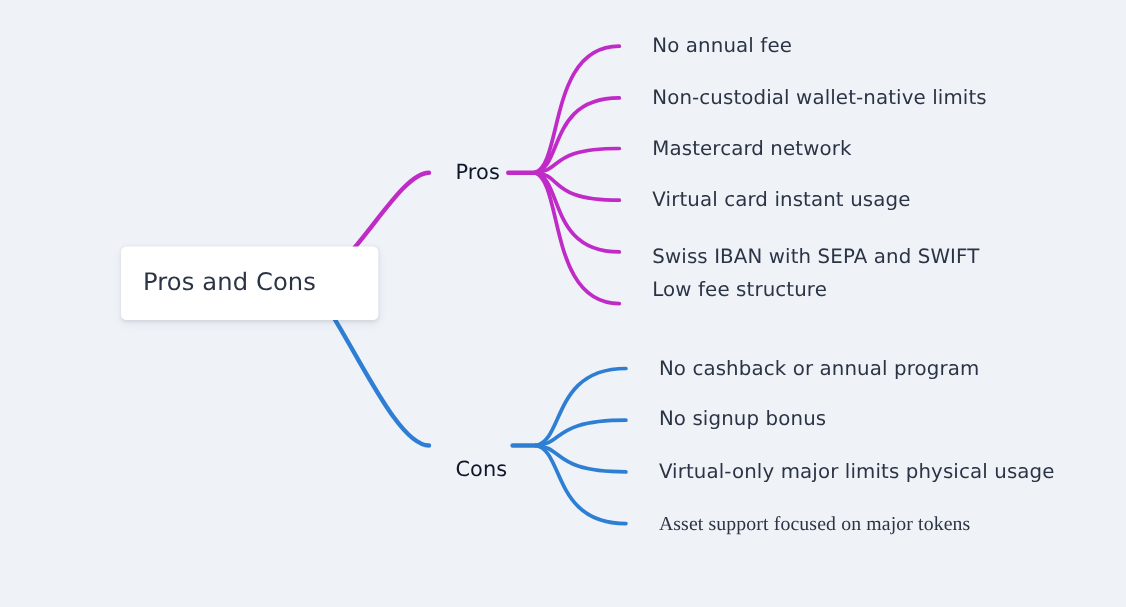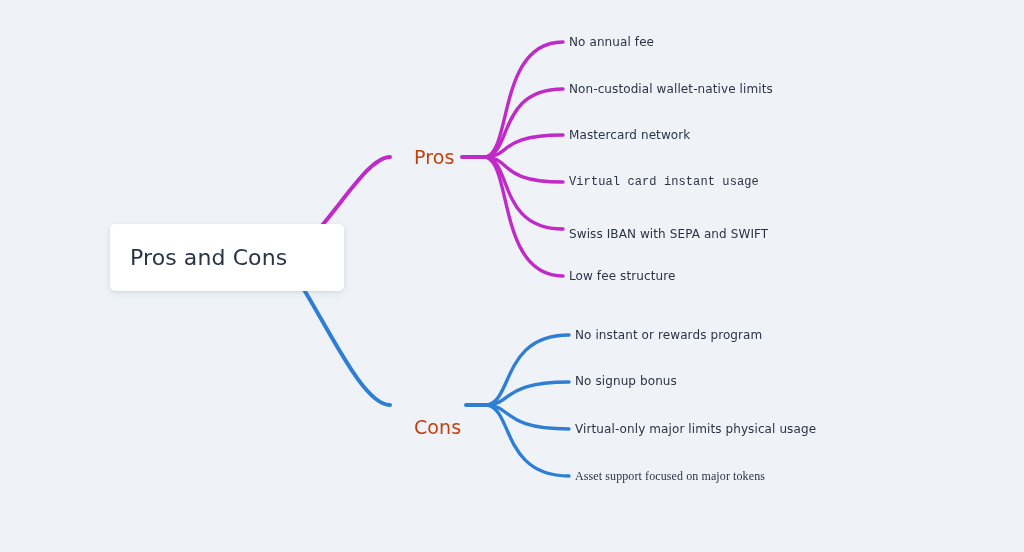--- a/index.html
+++ b/index.html
@@ -44,33 +44,34 @@
   }
   .root-label {
     font-size: 22px;
     color: #2b3445;
     letter-spacing: 0.1px;
     white-space: nowrap;
   }
   .branch-label {
     position: absolute;
     font-size: 19px;
-    color: #c2410c;
+    color: #0f172a;
     white-space: nowrap;
     z-index: 3;
     letter-spacing: 0.1px;
   }
   .leaf-label {
     position: absolute;
-    font-size: 12px;
+    font-size: 18px;
     color: #2b3445;
     white-space: nowrap;
     z-index: 3;
     letter-spacing: 0.1px;
     transform: translateY(-50%);
+    margin-left: 24px;
   }
 </style>
 </head>
 <body>
 
 <div id="canvas">
 
   <svg id="edges" viewBox="0 0 1024 552">
     <g id="pros-edges" fill="none" stroke-linecap="round">
         <path d="M 313 236 C 343 202.82 369.5 157 390 157" stroke="#c02bc8" stroke-width="4" fill="none" stroke-linecap="round"></path>
@@ -97,22 +98,22 @@
   </div>
 
   <div class="branch-label" id="branch-label-pros" style="left:414px; top:146px;">Pros</div>
 
   <div class="branch-label" id="branch-label-cons" style="left:414px; top:394px;margin-top:22px;">Cons</div>
 
   <div id="leaf-layer">
       <div class="leaf-label" style="left: 569px; top: 42px;">No annual fee</div>
       <div class="leaf-label" style="left: 569px; top: 89px;">Non-custodial wallet-native limits</div>
       <div class="leaf-label" style="left: 569px; top: 135px;">Mastercard network</div>
-      <div class="leaf-label" style="left: 569px; top: 182px; font-family: Liberation Mono, monospace;">Virtual card instant usage</div>
+      <div class="leaf-label" style="left: 569px; top: 182px;">Virtual card instant usage</div>
       <div class="leaf-label" style="left: 569px; top: 234px;">Swiss IBAN with SEPA and SWIFT</div>
-      <div class="leaf-label" style="left: 569px; top: 276px;">Low fee structure</div>
-      <div class="leaf-label" style="left: 575px; top: 335px;">No instant or rewards program</div>
+      <div class="leaf-label" style="left: 569px; top: 264px;">Low fee structure</div>
+      <div class="leaf-label" style="left: 575px; top: 335px;">No cashback or annual program</div>
       <div class="leaf-label" style="left: 575px; top: 381px;">No signup bonus</div>
       <div class="leaf-label" style="left: 575px; top: 429px;">Virtual-only major limits physical usage</div>
       <div class="leaf-label" style="left: 575px; top: 476px; font-family: Liberation Serif, serif;">Asset support focused on major tokens</div>
     </div>
 
 </div>
 
 </body></html>

